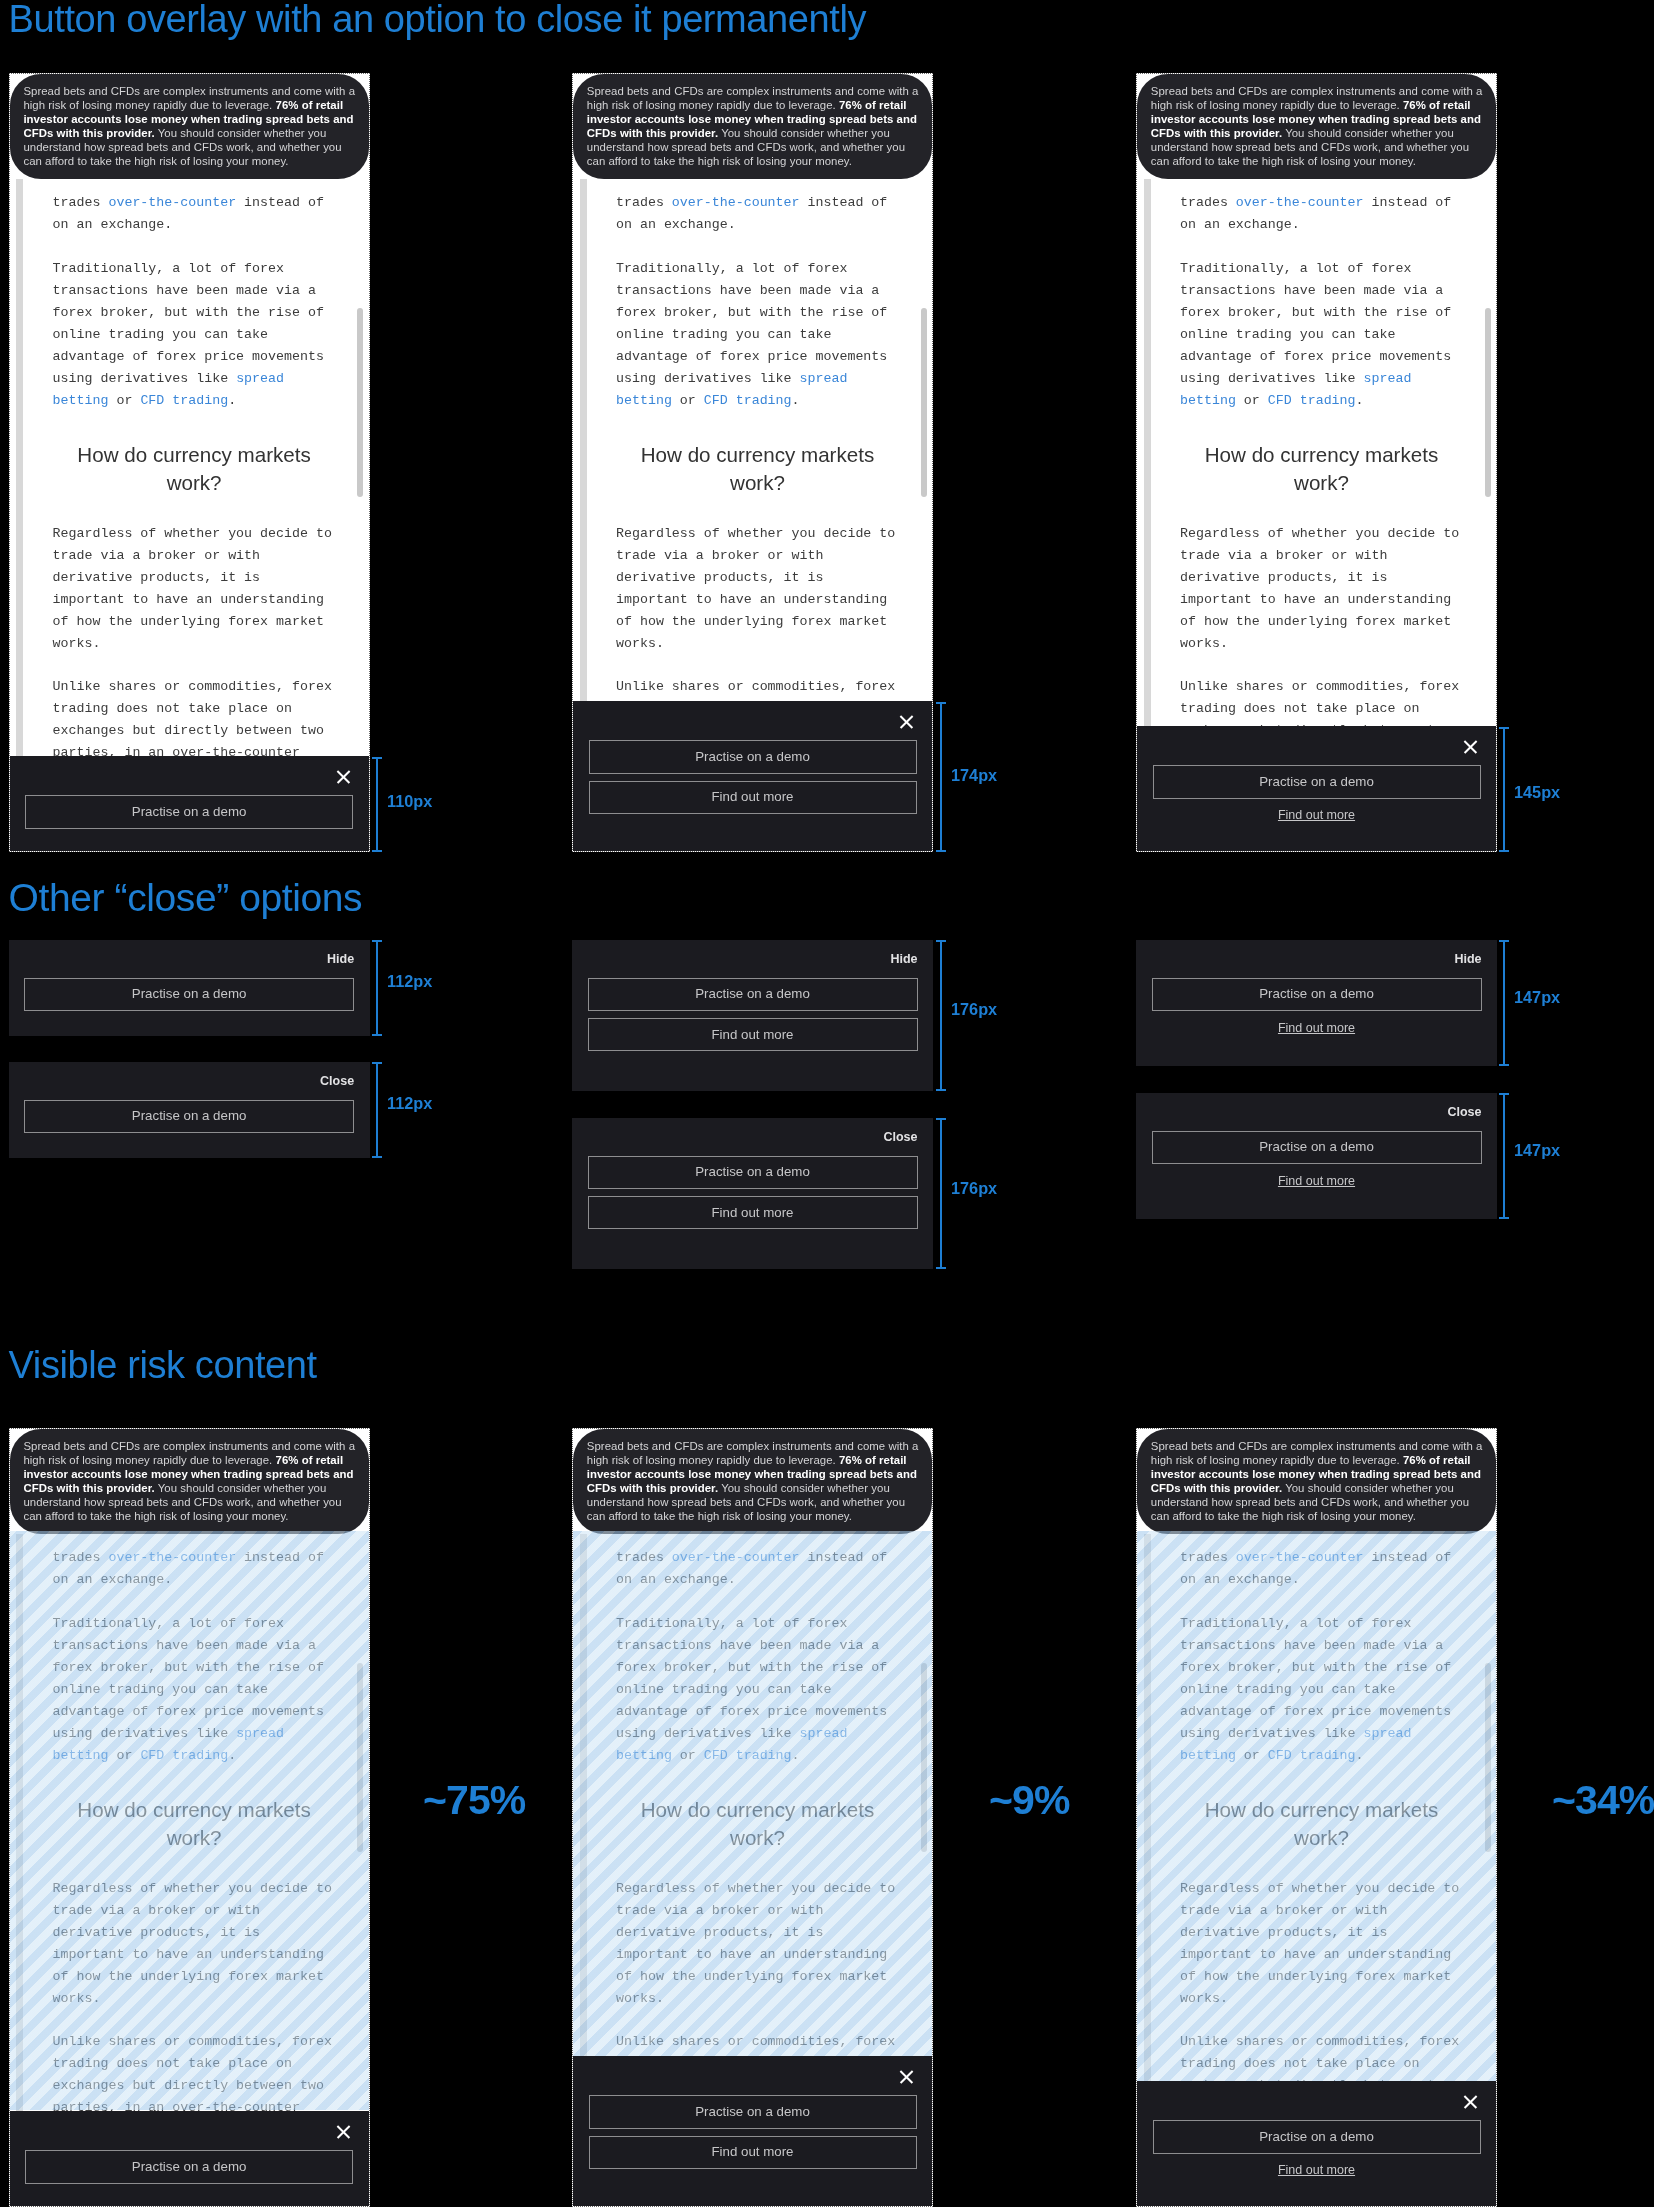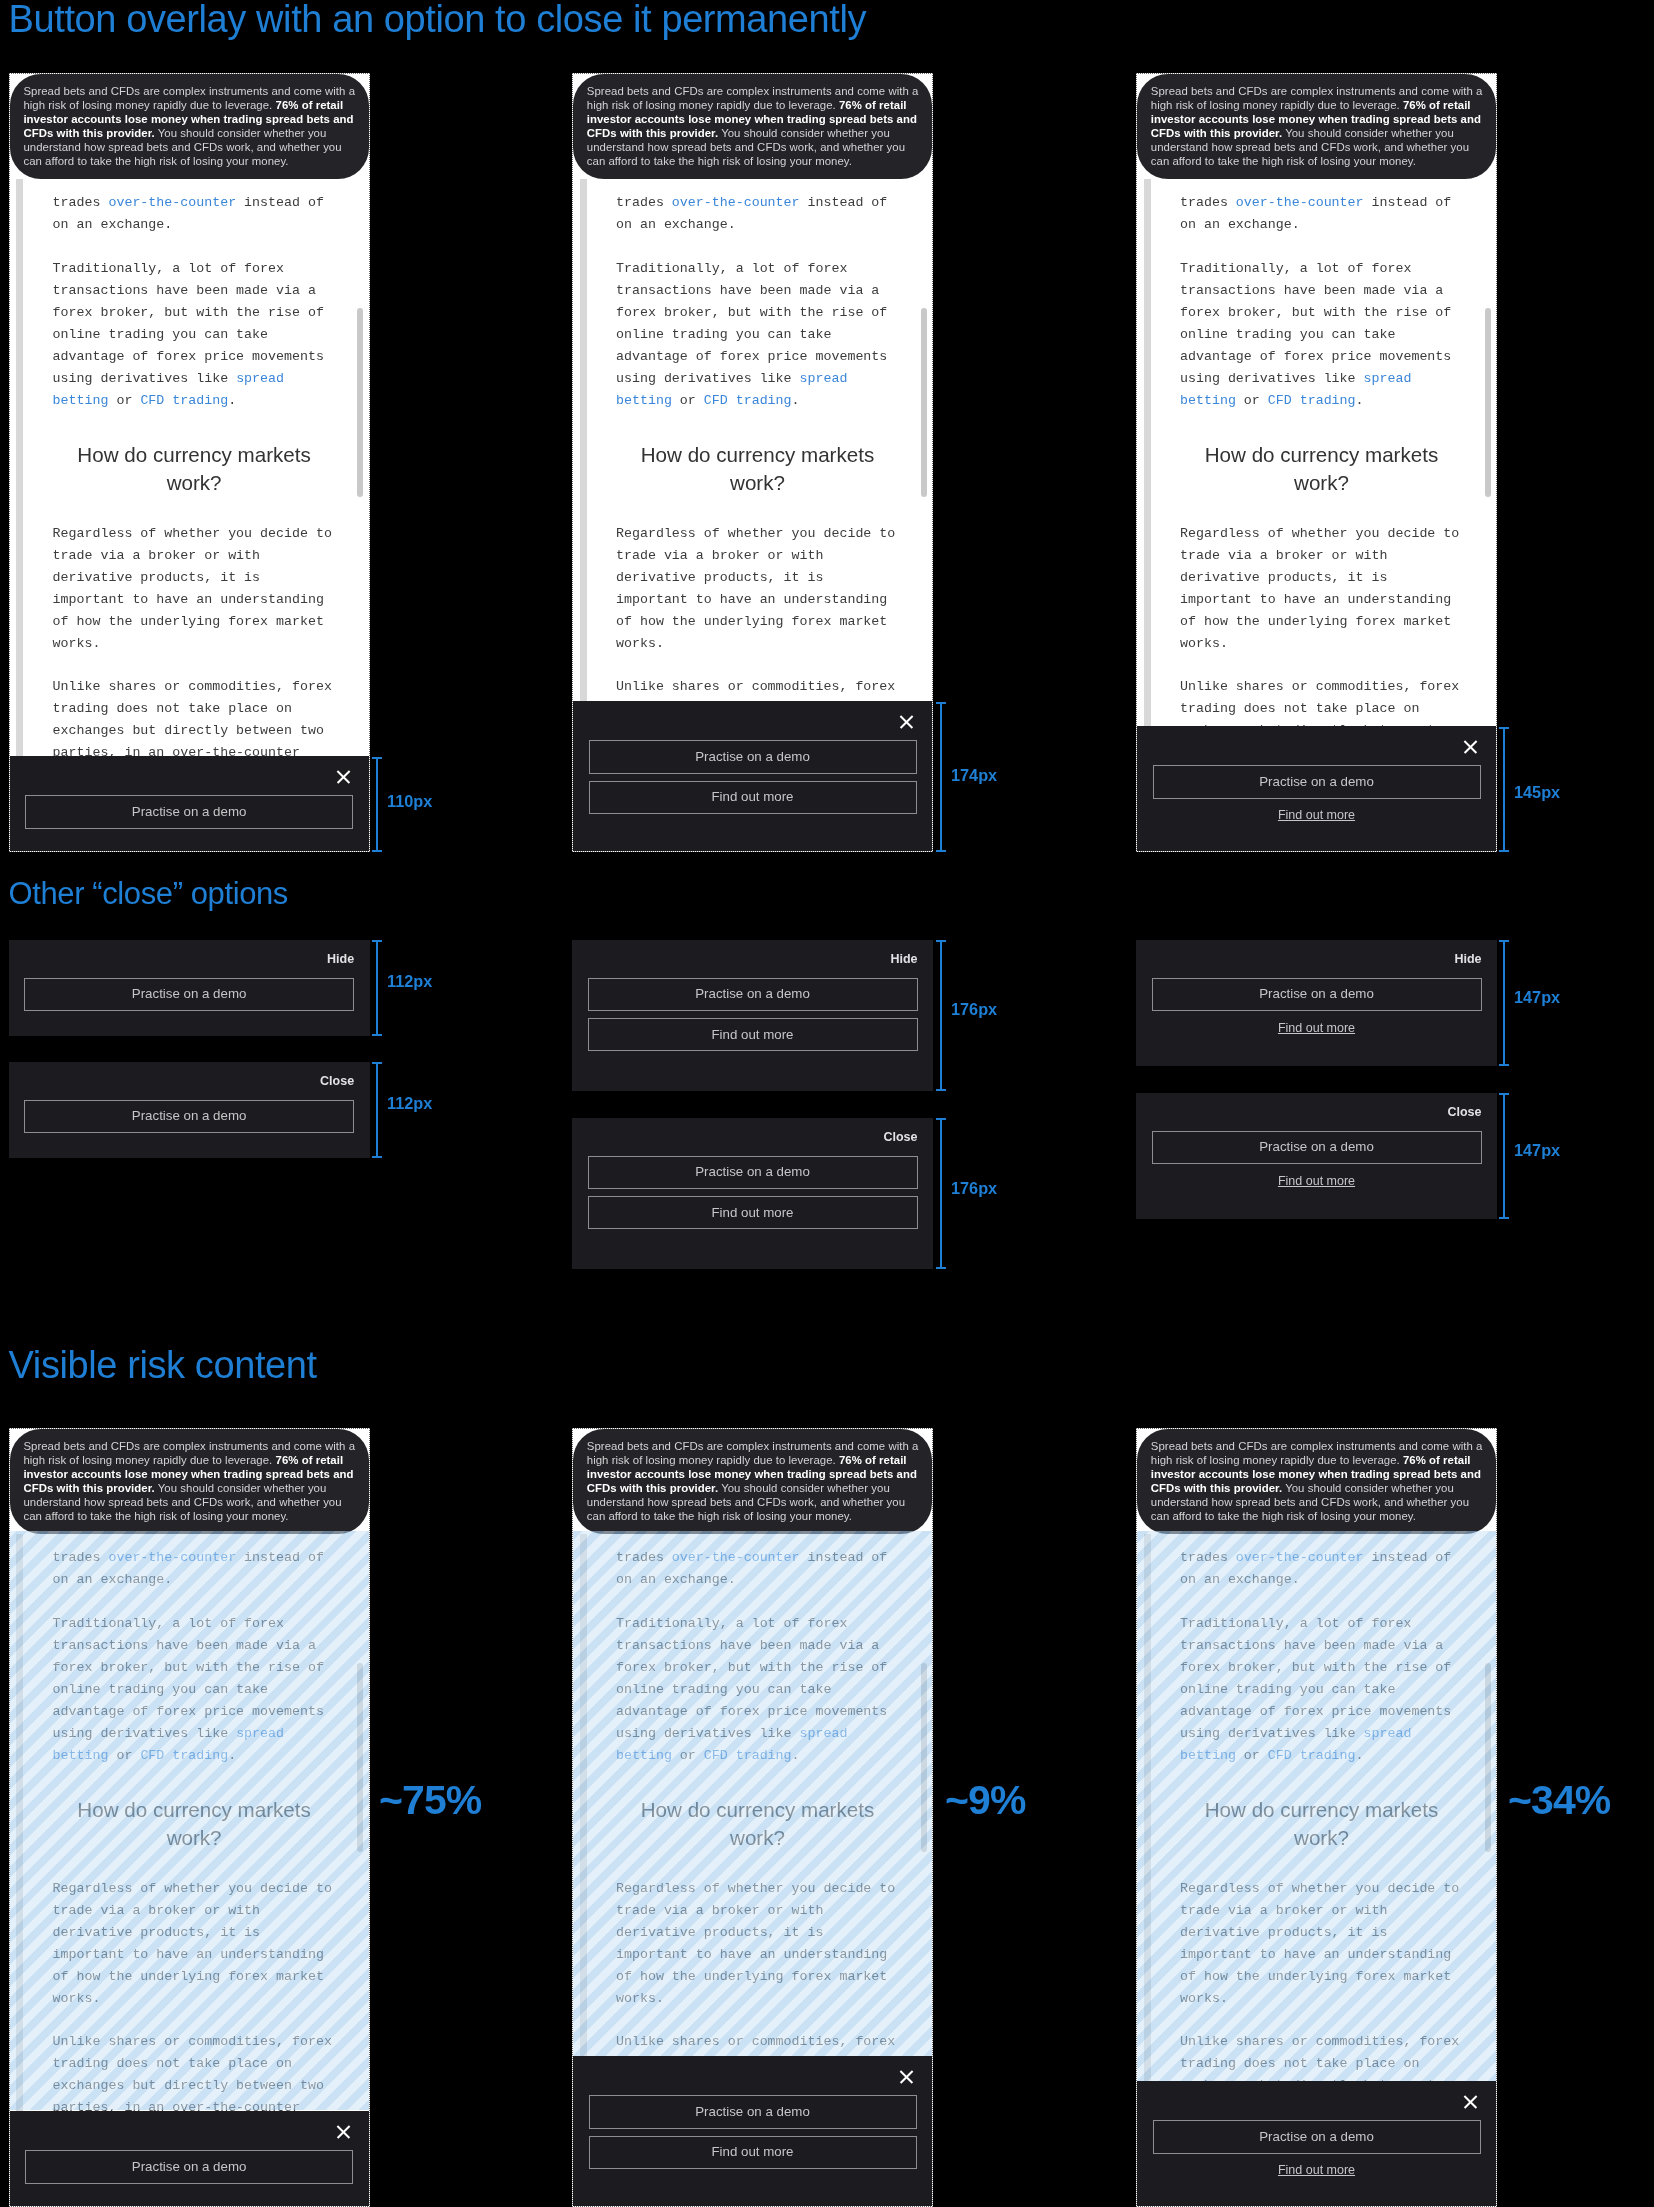--- a/index.html
+++ b/index.html
@@ -15,21 +15,21 @@
   
   .section-title {
     position: absolute;
     color: #1e7fd4;
     font-size: 38px;
     font-weight: 400;
     letter-spacing: -0.4px;
     white-space: nowrap;
   }
   #title-main { left: 8.6px; top: -1.7px; }
-  #title-close-opts { left: 8.6px; top: 876px; font-size: 31px; }
+  #title-close-opts { left: 8.6px; top: 876px; font-size: 39px; }
   #title-visible { left: 8.6px; top: 1344px; }
 
   
   .device {
     position: absolute;
     background: #ffffff;
     border: 1.7px dotted #6a6a6a;
     overflow: hidden;
   }
   .risk-bar {
@@ -160,20 +160,21 @@
   .mline::before { top: 0; }
   .mline::after  { bottom: 0; }
 
   .pct {
     position: absolute;
     color: #1e7fd4;
     font-size: 41px;
     font-weight: 700;
     letter-spacing: -0.9px;
     white-space: nowrap;
+    margin-left: 44px;
   }
 
   
   .hatch {
     position: absolute;
     left: 0; right: 0; top: 0;
     pointer-events: none;
     background-image: repeating-linear-gradient(
       -45deg,
       rgba(160,200,235,0.55) 0px,

